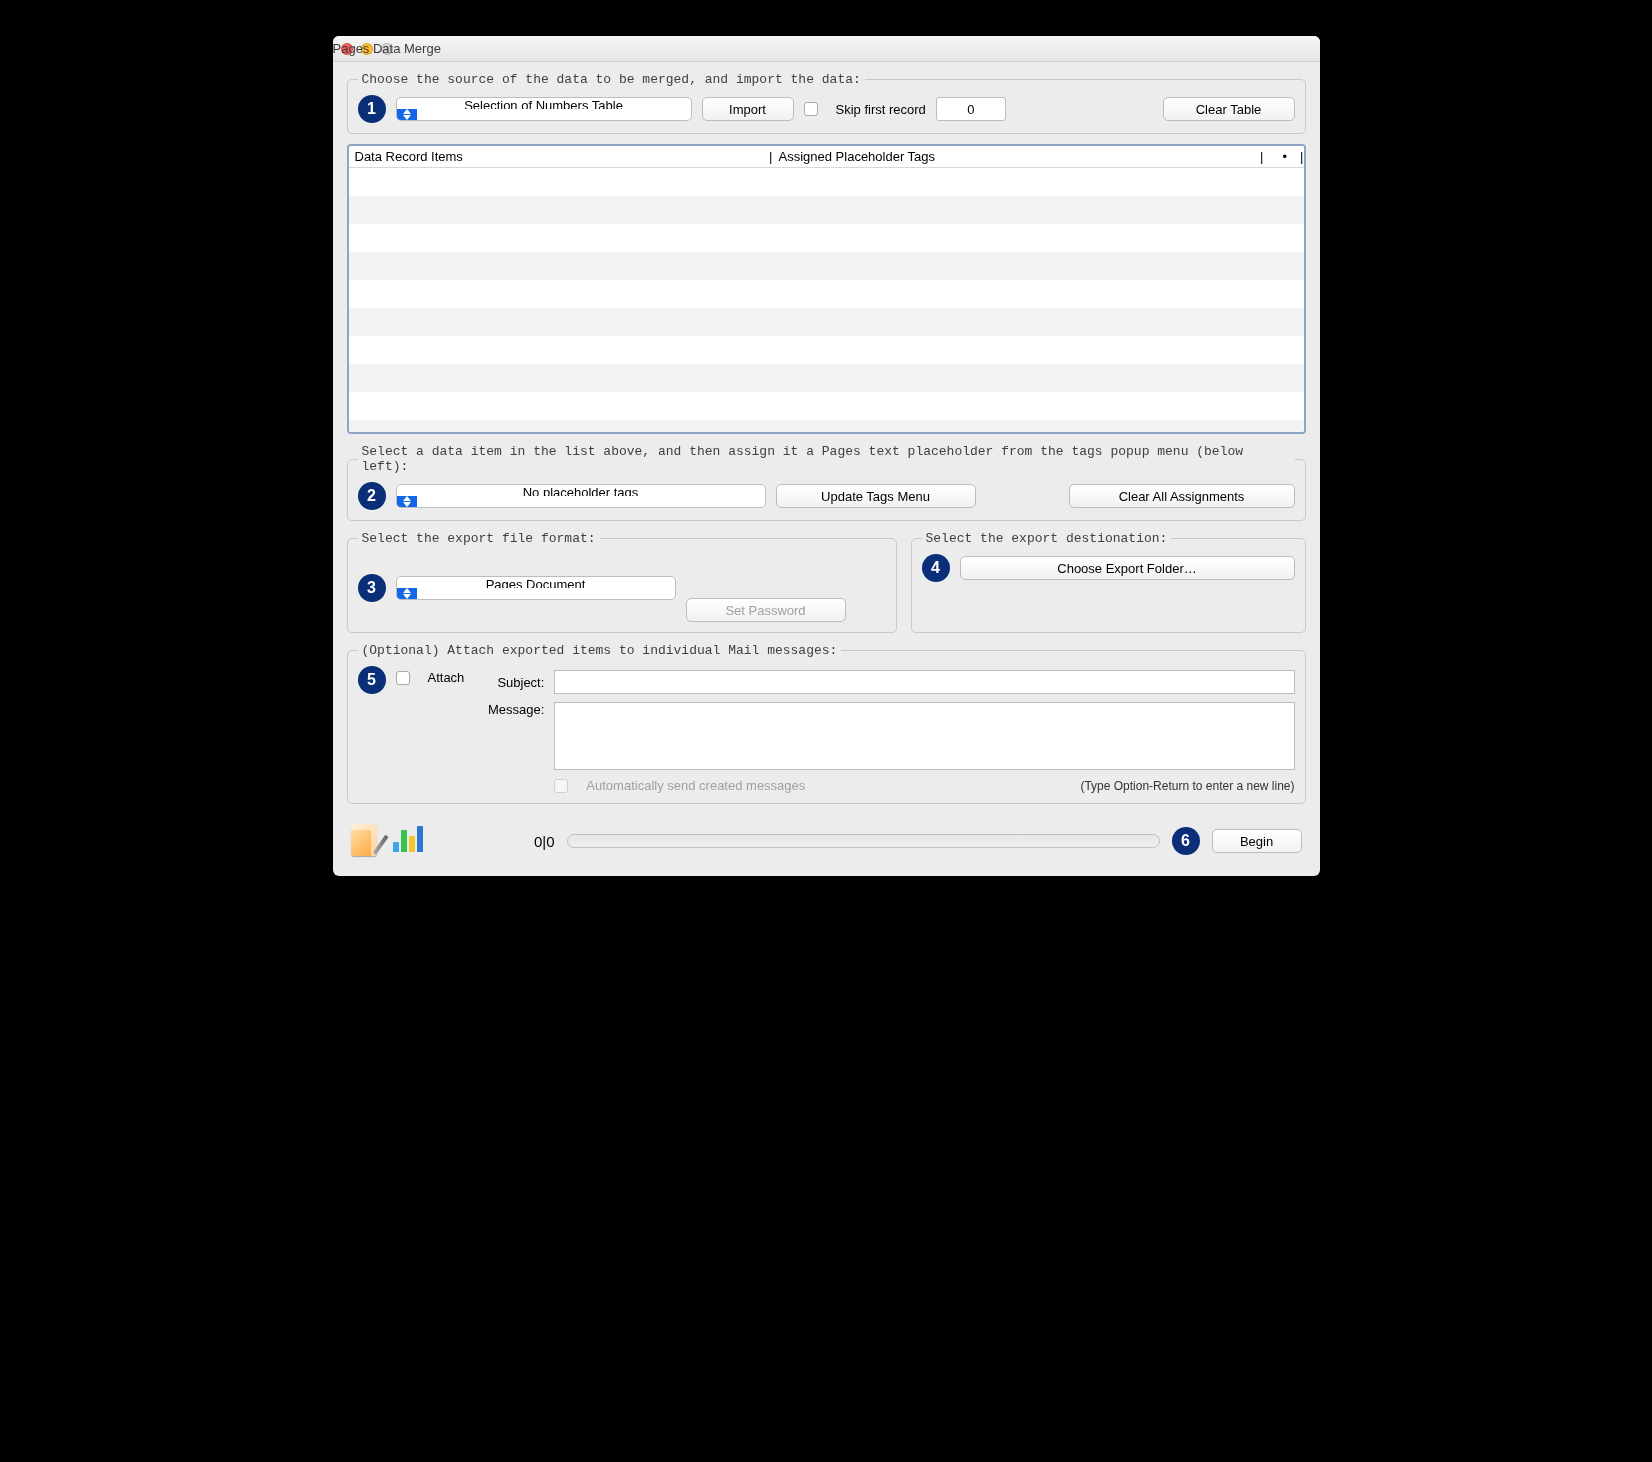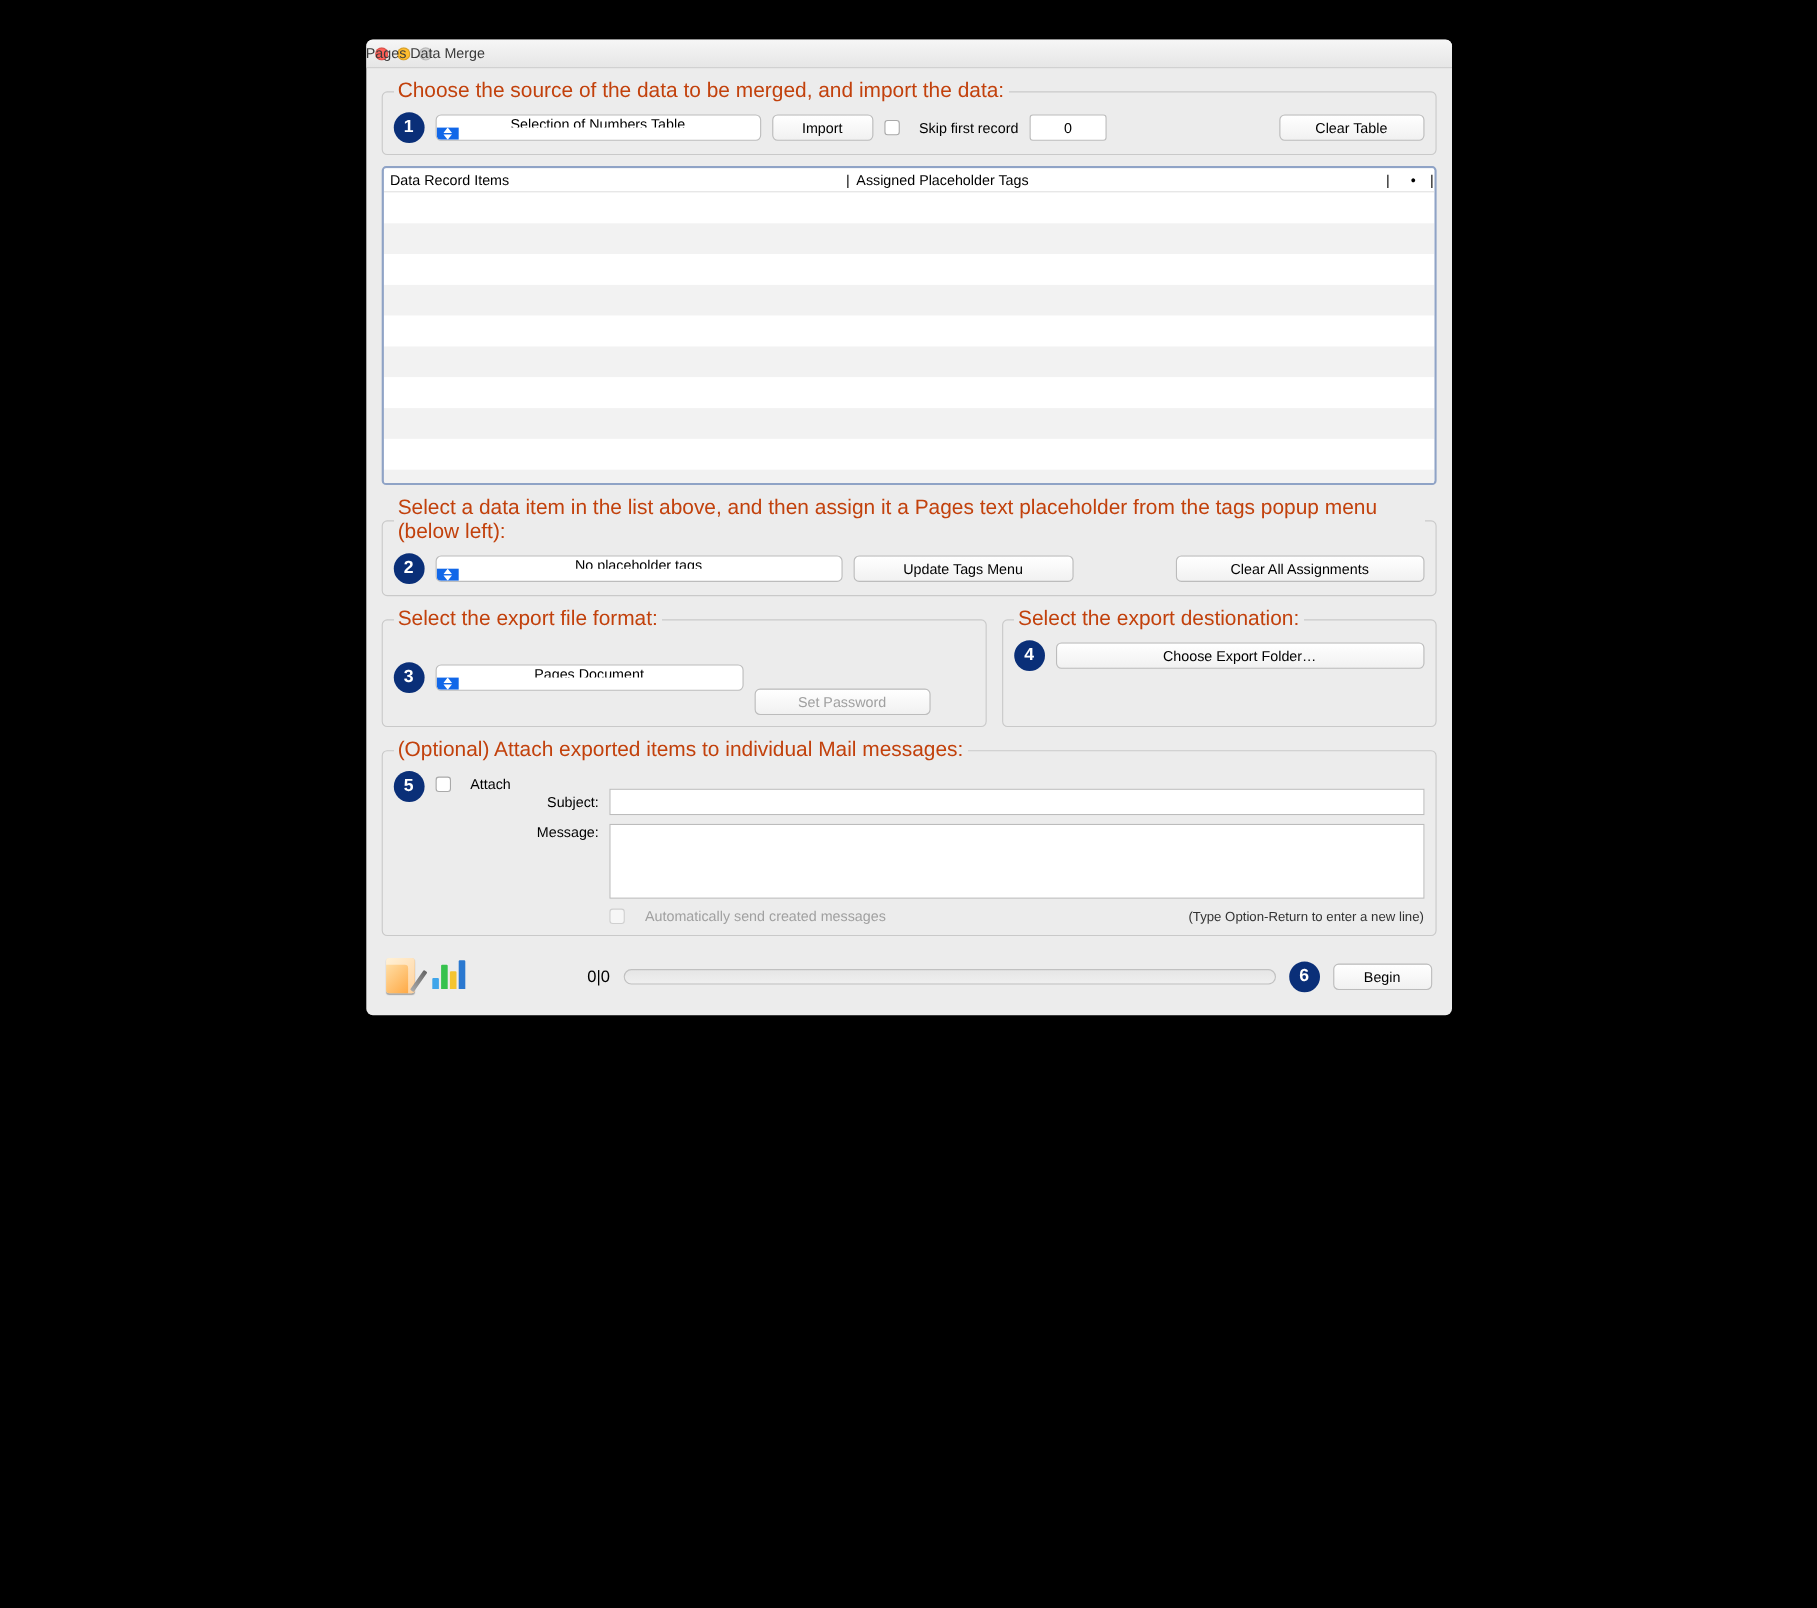--- a/index.html
+++ b/index.html
@@ -47,22 +47,23 @@
   .content { padding: 10px 14px 12px; }
   fieldset.group {
     border: 1px solid #c9c9c9;
     border-radius: 5px;
     margin: 0 0 10px 0;
     padding: 8px 10px 10px;
     background: #ececec;
   }
   fieldset.group > legend {
     padding: 0 4px;
-    font-size: 19px;
-    color: #c2410c;
+    font-size: 13px;
+    color: #404040;
+    font-family: Liberation Mono, monospace;
   }
   .row { display: flex; align-items: center; gap: 10px; flex-wrap: nowrap; }
 
   .step-badge {
     width: 28px; height: 28px;
     background: #0a2f78;
     color: #fff;
     border-radius: 50%;
     display: flex; align-items: center; justify-content: center;
     font-weight: 700;
@@ -331,21 +332,21 @@
 
     <fieldset class="group">
       <legend>(Optional) Attach exported items to individual Mail messages:</legend>
       <div class="row" style="align-items:flex-start;">
         <div class="step-badge">5</div>
         <label class="mac-check" style="margin-top:4px;">
           <span class="box"></span>
           <span>Attach</span>
         </label>
         <div style="flex:1;">
-          <div class="form-row" style="margin-top:16px;">
+          <div class="form-row" style="margin-top:4px;">
             <div class="label">Subject:</div>
             <input class="text-field" style="flex: 1 1 0%;" value="">
           </div>
           <div class="form-row" style="align-items:flex-start;">
             <div class="label">Message:</div>
             <textarea class="text-area" style="flex: 1 1 0%;"></textarea>
           </div>
           <div class="form-row">
             <div class="label"></div>
             <label class="mac-check disabled">

